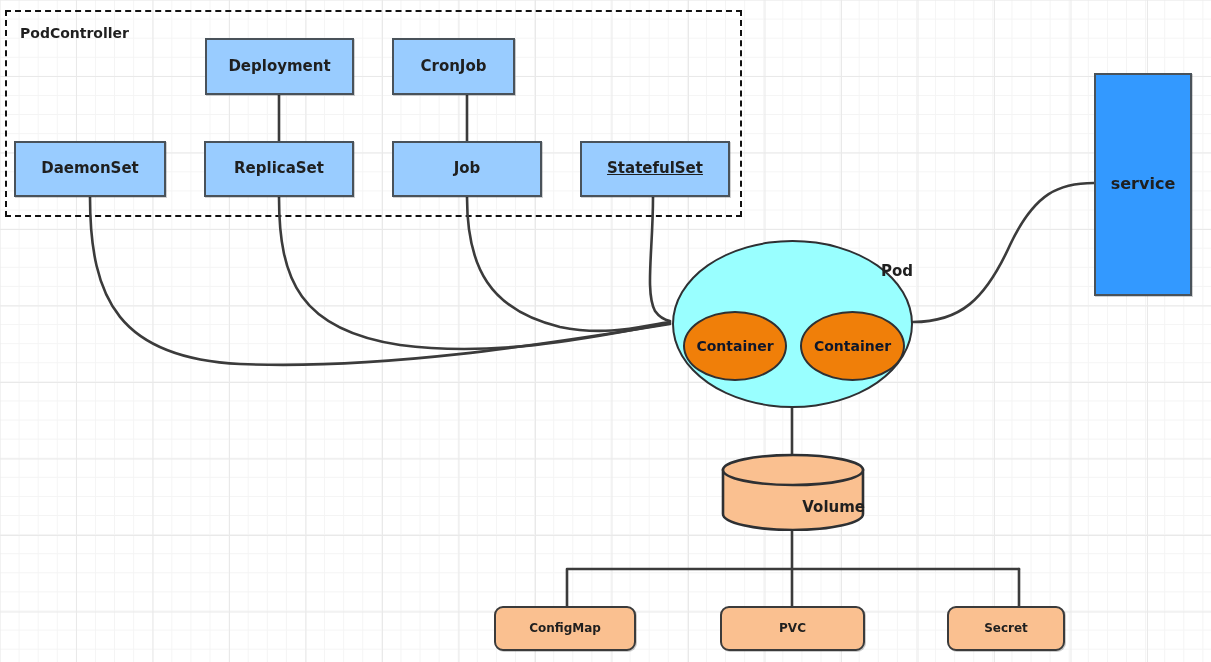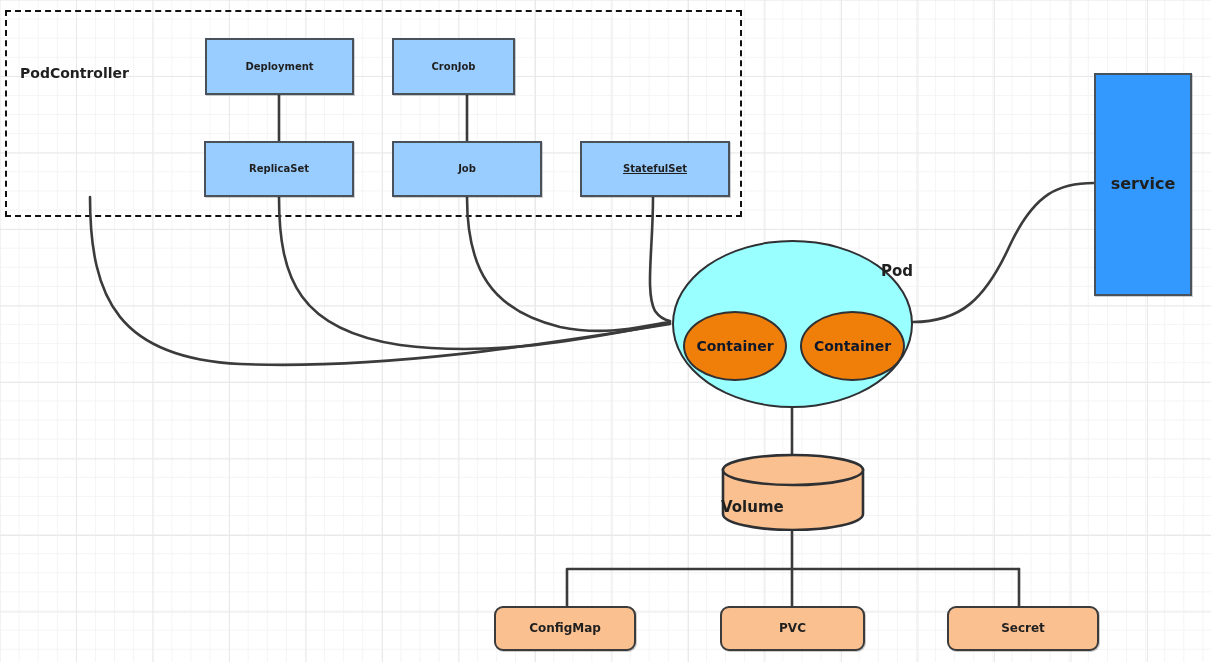--- a/index.html
+++ b/index.html
@@ -42,35 +42,34 @@
     align-items: center;
     justify-content: center;
     font-weight: bold;
     color: #1f1f1f;
     text-align: center;
     line-height: 1.15;
   }
   .ctrl-box {
     background: #99ccff;
     border: 2px solid #49525a;
-    font-size: 10px;
+    font-size: 15px;
     box-shadow: 1px 1px 0 rgba(0,0,0,0.18);
   }
   .group-box {
     position: absolute;
     box-sizing: border-box;
     border: 2px dashed #111111;
     background: transparent;
   }
   .group-label {
     position: absolute;
     font-weight: bold;
     font-size: 14px;
     color: #1f1f1f;
-    margin-top: 40px;
   }
   .service-box {
     background: #3399ff;
     border: 2px solid #49525a;
     font-size: 16px;
     box-shadow: 1px 1px 0 rgba(0,0,0,0.18);
   }
   .pod-ellipse {
     position: absolute;
     box-sizing: border-box;
@@ -107,21 +106,21 @@
   }
   .cylinder {
     position: absolute;
   }
   .cyl-label {
     position: absolute;
     font-weight: bold;
     font-size: 15px;
     color: #1f1f1f;
     width: 100%;
-    text-align: left;
+    text-align: right;
   }
 </style>
 </head>
 <body>
 
 <div id="canvas">
 
   <div class="group-box" style="left:5px; top:10px; width:737px; height:207px;"></div>
   <div class="group-label" style="left:20px; top:25px;">PodController</div>
 
@@ -151,20 +150,23 @@
   </svg>
 
   <div class="node ctrl-box" style="left:205px; top:38px; width:149px; height:57px;">
     <span>Deployment</span>
   </div>
 
   <div class="node ctrl-box" style="left:392px; top:38px; width:123px; height:57px;">
     <span>CronJob</span>
   </div>
 
+  <div class="node ctrl-box" style="left:14px; top:141px; width:152px; height:56px;">
+    <span>DaemonSet</span>
+  </div>
 
   <div class="node ctrl-box" style="left:204px; top:141px; width:150px; height:56px;">
     <span>ReplicaSet</span>
   </div>
 
   <div class="node ctrl-box" style="left:392px; top:141px; width:150px; height:56px;">
     <span>Job</span>
   </div>
 
   <div class="node ctrl-box" style="left:580px; top:141px; width:150px; height:56px;text-decoration:underline;">
@@ -195,17 +197,17 @@
   </div>
 
   <div class="node storage-box" style="left:494px; top:606px; width:142px; height:45px;">
     <span>ConfigMap</span>
   </div>
 
   <div class="node storage-box" style="left:720px; top:606px; width:145px; height:45px;">
     <span>PVC</span>
   </div>
 
-  <div class="node storage-box" style="left:947px; top:606px; width:152px; height:45px;">
+  <div class="node storage-box" style="left:947px; top:606px; width:118px; height:45px;">
     <span>Secret</span>
   </div>
 
 </div>
 
 </body></html>

